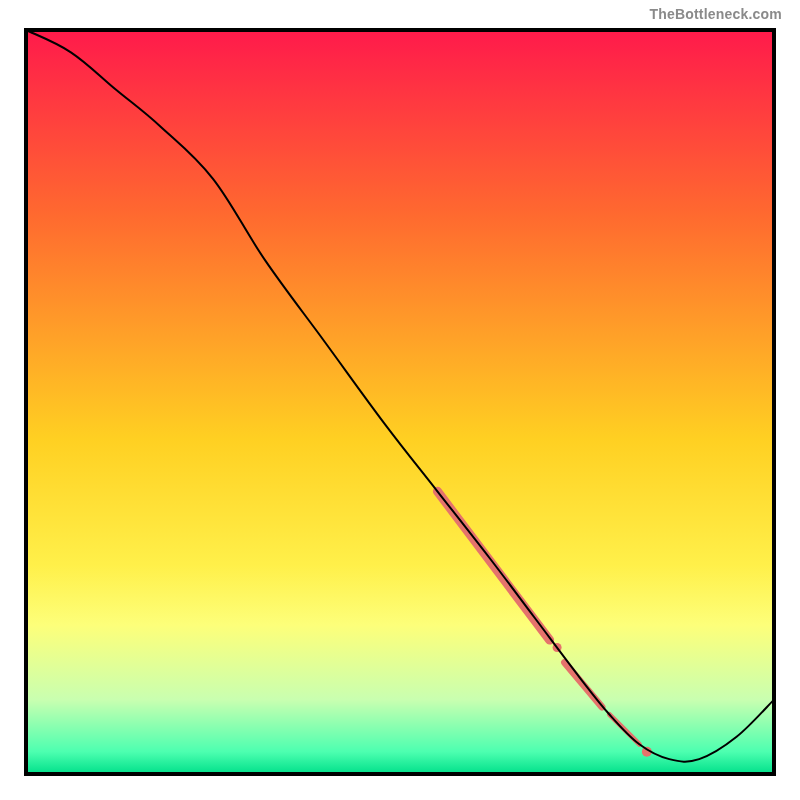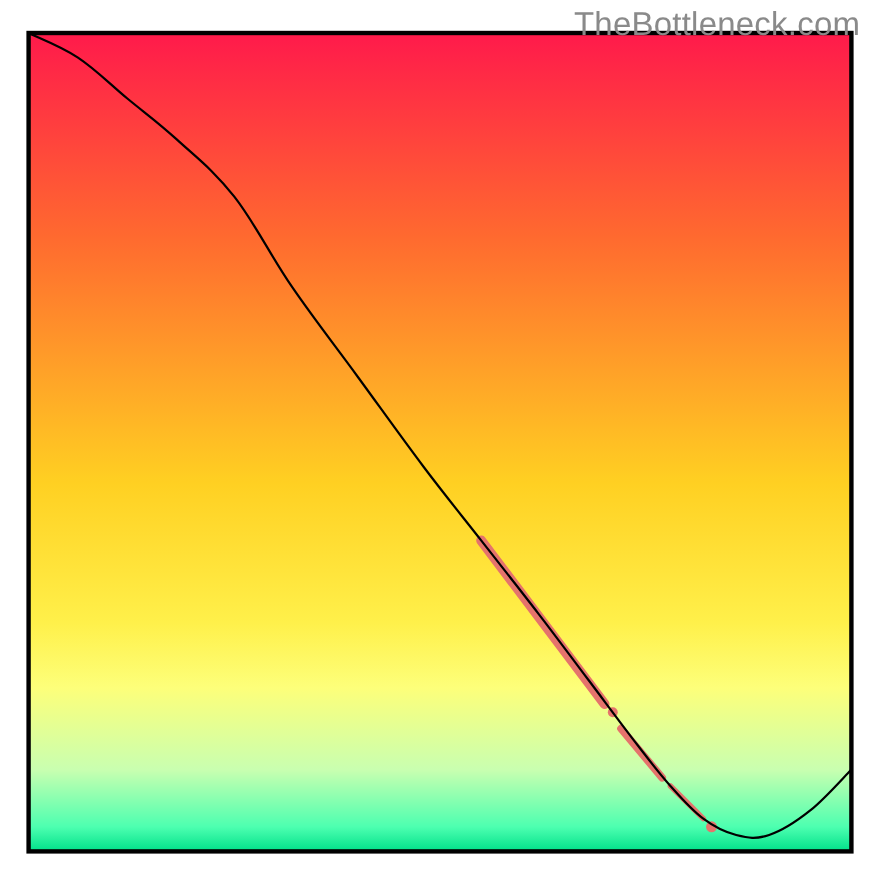--- a/index.html
+++ b/index.html
@@ -13,22 +13,22 @@
   .chart-container {
     position: relative;
     width: 800px;
     height: 800px;
   }
   .watermark {
     position: absolute;
     top: 6px;
     right: 18px;
     color: #8a8a8a;
-    font-size: 30px;
-    font-weight: 400;
+    font-size: 14px;
+    font-weight: 700;
     letter-spacing: 0.2px;
     z-index: 10;
   }
   svg {
     display: block;
   }
 </style>
 </head>
 <body>
 

